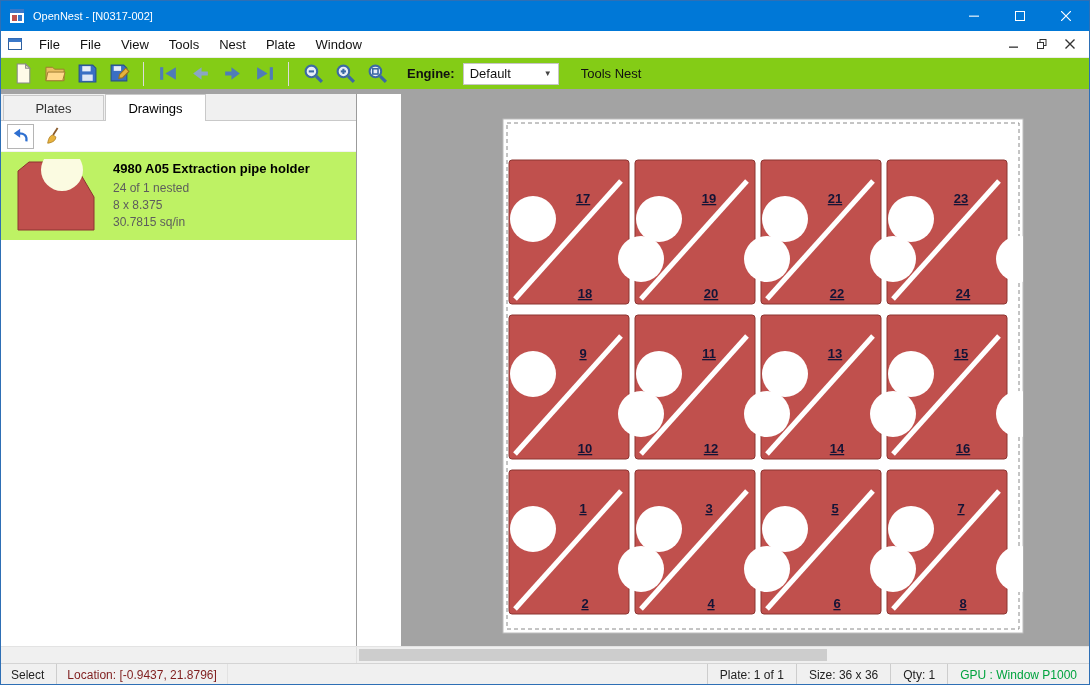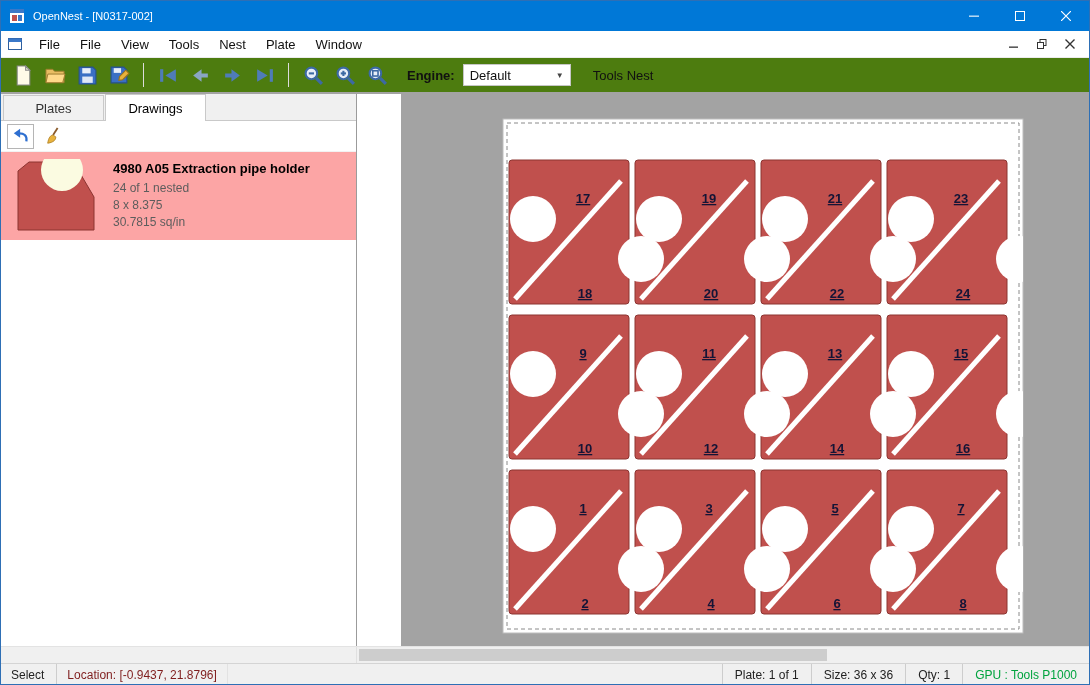--- a/index.html
+++ b/index.html
@@ -17,41 +17,41 @@
 
   
   .menubar { height:27px; background:#fff; display:flex; align-items:center; border-bottom:1px solid #ececec; flex:0 0 auto; }
   .menubar .mdi-doc-icon { width:16px; height:16px; margin:0 6px 0 6px; }
   .menu-item { padding:0 10px; height:27px; line-height:27px; color:#111; cursor:default; }
   .menubar .spacer { flex:1; }
   .mdi-btn { width:26px; height:20px; display:flex; align-items:center; justify-content:center; margin-right:2px; }
   .mdi-btn svg { width:10px; height:10px; display:block; }
 
   
-  .toolbar { height:36px; background:#4d7c0f; border-bottom:2px solid #a3a3a3; display:flex; align-items:center; padding-left:6px; flex:0 0 auto; }
+  .toolbar { height:36px; background:#84cc16; border-bottom:5px solid #a3a3a3; display:flex; align-items:center; padding-left:6px; flex:0 0 auto; }
   .tb-btn { width:32px; height:30px; display:flex; align-items:center; justify-content:center; border:1px solid transparent; }
   .tb-btn svg { width:21px; height:21px; display:block; }
   .tb-sep { width:1px; height:24px; background:#dcdcdc; margin:0 8px; }
   .engine-label { font-weight:bold; margin:0 8px 0 14px; }
-  .combo { width:108px; height:22px; background:#fff; border:1px solid #c6c6c6; display:flex; align-items:center; padding:0 6px; }
+  .combo { width:96px; height:22px; background:#fff; border:1px solid #c6c6c6; display:flex; align-items:center; padding:0 6px; }
   .combo .arrow { margin-left:auto; font-size:8px; color:#444; }
   .autonest { margin-left:16px; padding:0 6px; }
 
   
   .main { flex:0 0 552px; height:552px; display:flex; overflow:hidden; }
   .sidepanel { width:356px; flex:0 0 356px; background:#fff; display:flex; flex-direction:column; border-right:1px solid #9b9b9b; }
   .tabstrip { height:27px; background:#f0f0f0; border-bottom:1px solid #c9c9c9; display:flex; align-items:flex-end; padding-left:2px; }
   .tab { width:101px; height:25px; display:flex; align-items:center; justify-content:center; background:#f1f1f1; border:1px solid #c9c9c9; border-bottom:none; color:#333; margin-right:1px; }
   .tab.active { background:#fff; height:27px; margin-bottom:-1px; color:#000; z-index:2; }
   .panelbody { flex:1; background:#fff; display:flex; flex-direction:column; }
   .paneltoolbar { height:31px; display:flex; align-items:center; padding-left:6px; border-bottom:1px solid #f2f2f2; }
   .ptool-btn { width:27px; height:25px; display:flex; align-items:center; justify-content:center; margin-right:6px; background:#fff; }
   .ptool-btn.framed { border:1px solid #b5b5b5; }
   .ptool-btn svg { width:18px; height:18px; display:block; }
-  .drawing-item { height:88px; background:#fca5a5; display:flex; align-items:center; padding:4px 8px; }
+  .drawing-item { height:88px; background:#bef264; display:flex; align-items:center; padding:4px 8px; }
   .thumb-box { width:96px; flex:0 0 96px; display:flex; align-items:center; justify-content:center; }
   .item-text { padding-left:8px; }
   .item-title { font-weight:bold; font-size:13px; color:#000; margin-bottom:4px; }
   .item-sub { font-size:12px; color:#5d5d5d; line-height:17px; }
 
   .canvas { flex:1; background:#a3a3a3; position:relative; overflow:hidden;margin-left:44px; }
   #nest-svg-holder { position:absolute; left:0; top:0; }
   svg { font-family:inherit; }
 
   
@@ -379,17 +379,17 @@
     </div>
   </div>
 
   <div class="statusbar">
     <span class="sb-mode">Select</span>
     <span class="sb-location">Location: [-0.9437, 21.8796]</span>
     <span class="sb-right" id="sb-right">
         <span class="sb-cell">Plate: 1 of 1</span>
         <span class="sb-cell">Size: 36 x 36</span>
         <span class="sb-cell">Qty: 1</span>
-        <span class="sb-cell" style="color: rgb(0, 163, 62);">GPU : Tools P1000</span>
+        <span class="sb-cell" style="color: rgb(0, 163, 62);">GPU : Window P1000</span>
       </span>
   </div>
 
 </div>
 
 </body></html>

